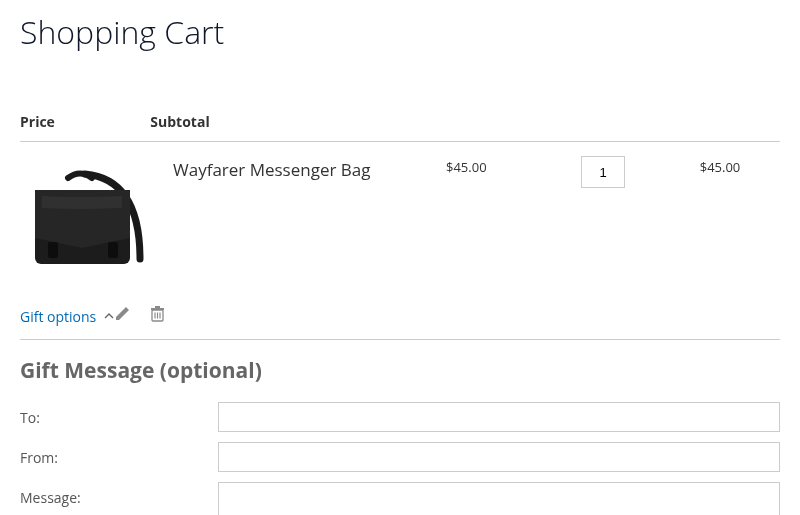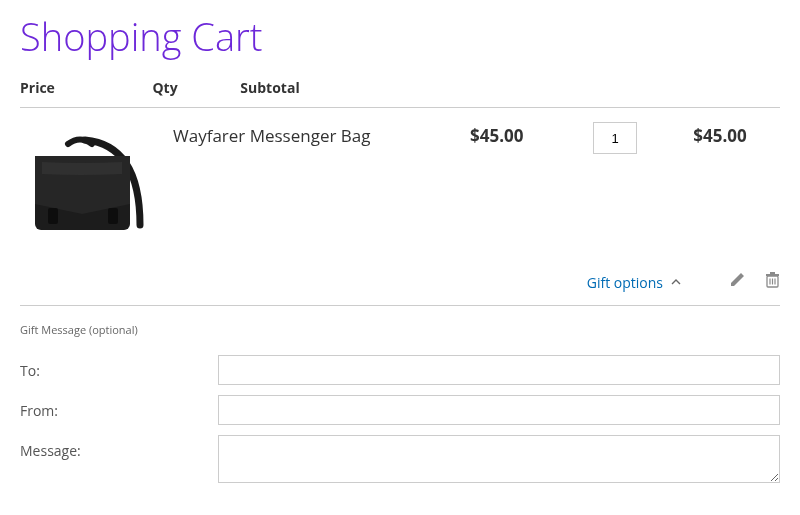--- a/index.html
+++ b/index.html
@@ -5,23 +5,23 @@
     * { box-sizing: border-box; margin: 0; padding: 0; }
     body {
       font-family: 'Open Sans', Helvetica, Arial, sans-serif;
       background: #fff;
       color: #333;
       width: 800px;
       padding: 10px 20px 0 20px;
     }
     h1.page-title {
       font-weight: 300;
-      font-size: 38px;
-      color: #6d28d9;
-      margin-bottom: 16px;
+      font-size: 32px;
+      color: #0f172a;
+      margin-bottom: 59px;
     }
     .cart-table {
       width: 100%;
     }
     .cart-header {
       display: flex;
       align-items: center;
       border-bottom: 1px solid #ccc;
       padding-bottom: 10px;
       font-weight: 700;
@@ -29,20 +29,21 @@
       color: #333;
     }
     .col-item { flex: 1; }
     .col-price { width: 100px; text-align: left; }
     .col-qty { width: 90px; text-align: center; }
     .col-subtotal { width: 120px; text-align: center; }
     .cart-row {
       display: flex;
       padding-top: 14px;
       padding-bottom: 10px;
+      gap: 12px;
     }
     .product-area {
       display: flex;
       flex: 1;
       gap: 18px;
     }
     .product-image {
       width: 135px;
       height: 135px;
       display: flex;
@@ -50,39 +51,38 @@
       justify-content: center;
     }
     .product-image svg { display: block; }
     .product-name {
       font-size: 17px;
       color: #333;
       font-weight: 400;
       padding-top: 2px;
     }
     .price-val, .subtotal-val {
-      font-weight: 700;
-      font-size: 17px;
+      font-weight: 400;
+      font-size: 13px;
       padding-top: 2px;
     }
     .qty-input {
       width: 44px;
       height: 32px;
       text-align: center;
       border: 1px solid #ccc;
       font-size: 13px;
       margin-top: 0px;
     }
     .actions-row {
       display: flex;
       align-items: center;
-      justify-content: flex-end;
+      justify-content: flex-start;
       border-bottom: 1px solid #ccc;
       padding: 4px 0 12px 0;
-      gap: 48px;
     }
     .gift-toggle {
       color: #006bb4;
       font-size: 14px;
       display: inline-flex;
       align-items: center;
       gap: 8px;
       cursor: pointer;
     }
     .chevron {
@@ -90,22 +90,22 @@
       color: #333;
     }
     .item-actions {
       display: flex;
       gap: 20px;
       color: #777;
     }
     .item-actions span { cursor: pointer; }
     .gift-heading {
       color: #666;
-      font-size: 11px;
-      font-weight: 400;
+      font-size: 21px;
+      font-weight: 700;
       margin: 16px 0 18px 0;
     }
     .gift-form {
       display: flex;
       flex-direction: column;
       gap: 10px;
     }
     .gift-row {
       display: flex;
       align-items: flex-start;
@@ -133,21 +133,20 @@
     }
   </style>
 </head>
 <body>
 
 <h1 class="page-title">Shopping Cart</h1>
 
 <div class="cart-table">
   <div class="cart-header">
     <div class="col-price">Price</div>
-    <div class="col-qty">Qty</div>
     <div class="col-subtotal">Subtotal</div>
   </div>
 
   <div class="cart-row">
     <div class="product-area">
       <div class="product-image">
         <svg width="135" height="120" viewBox="0 0 135 120">
 
           <path d="M 65 10 Q 120 15 120 95" stroke="#1a1a1a" stroke-width="7" fill="none" stroke-linecap="round"></path>
 

